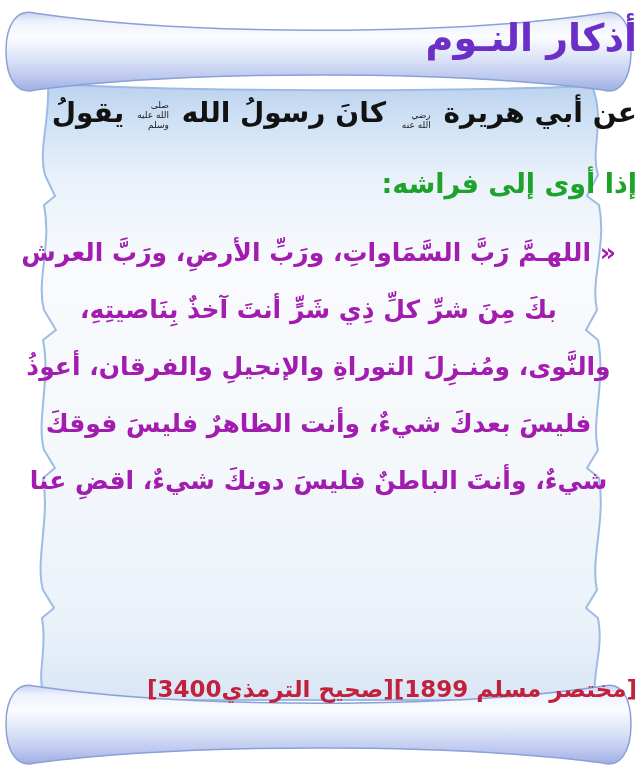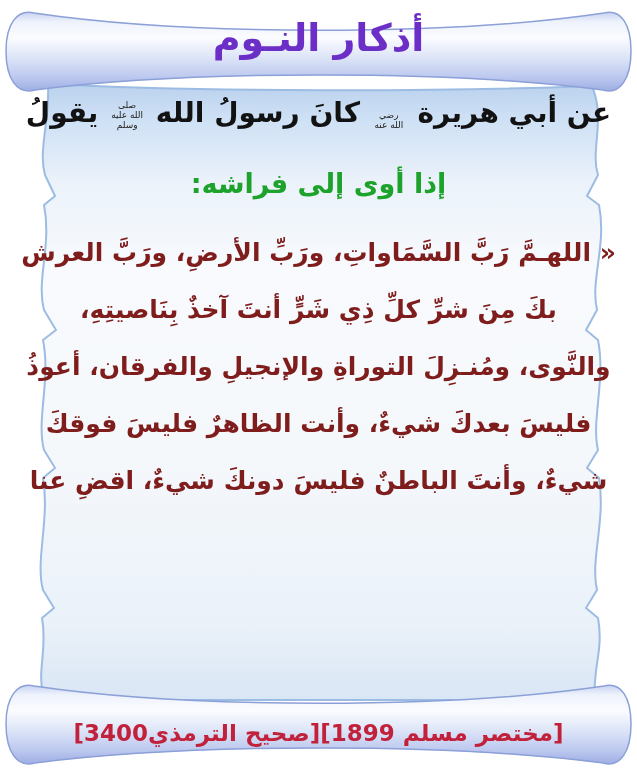--- a/index.html
+++ b/index.html
@@ -1,34 +1,34 @@
 <!DOCTYPE html>
 <html lang="ar"><head>
 <meta charset="utf-8">
 <style>
   html,body{margin:0;padding:0;background:#ffffff;}
   .canvas{
     position:relative;width:637px;height:768px;background:#ffffff;
     overflow:hidden;font-family:"DejaVu Sans",sans-serif;
   }
   .art{position:absolute;left:0;top:0;width:637px;height:768px;}
-  .layer{position:absolute;left:0;width:100%;text-align:center;direction:rtl;}
+  .layer{position:absolute;left:0;width:100%;text-align:right;direction:rtl;}
   .title{top:16px;font-size:38px;font-weight:bold;color:#6B2EC6;letter-spacing:1px;}
   .narration{top:96px;font-size:28px;font-weight:bold;color:#121212;white-space:nowrap;}
   .honorific{
     display:inline-block;width:32px;font-size:9px;font-weight:normal;
     line-height:1.1;vertical-align:-6px;margin:0 3px;color:#222;white-space:normal;
   }
   .condition{top:168px;font-size:27px;font-weight:bold;color:#1DA32B;}
   .dua{top:224px;}
   .dua-line{
     height:57px;display:flex;align-items:center;justify-content:center;
-    font-size:25px;font-weight:bold;color:#7f1d1d;white-space:nowrap;direction:rtl;
+    font-size:25px;font-weight:bold;color:#a21caf;white-space:nowrap;direction:rtl;
   }
-  .reference{top:720px;font-size:23px;font-weight:bold;color:#C2213C;white-space:nowrap;}
+  .reference{top:676px;font-size:23px;font-weight:bold;color:#C2213C;white-space:nowrap;}
 </style>
 </head>
 <body>
 
 <div class="canvas">
 
   <svg class="art" viewBox="0 0 637 768" aria-hidden="true">
     <defs>
       <linearGradient id="bodyGrad" x1="0" y1="0" x2="0" y2="1">
         <stop offset="0" stop-color="#BBD2EE"></stop>

